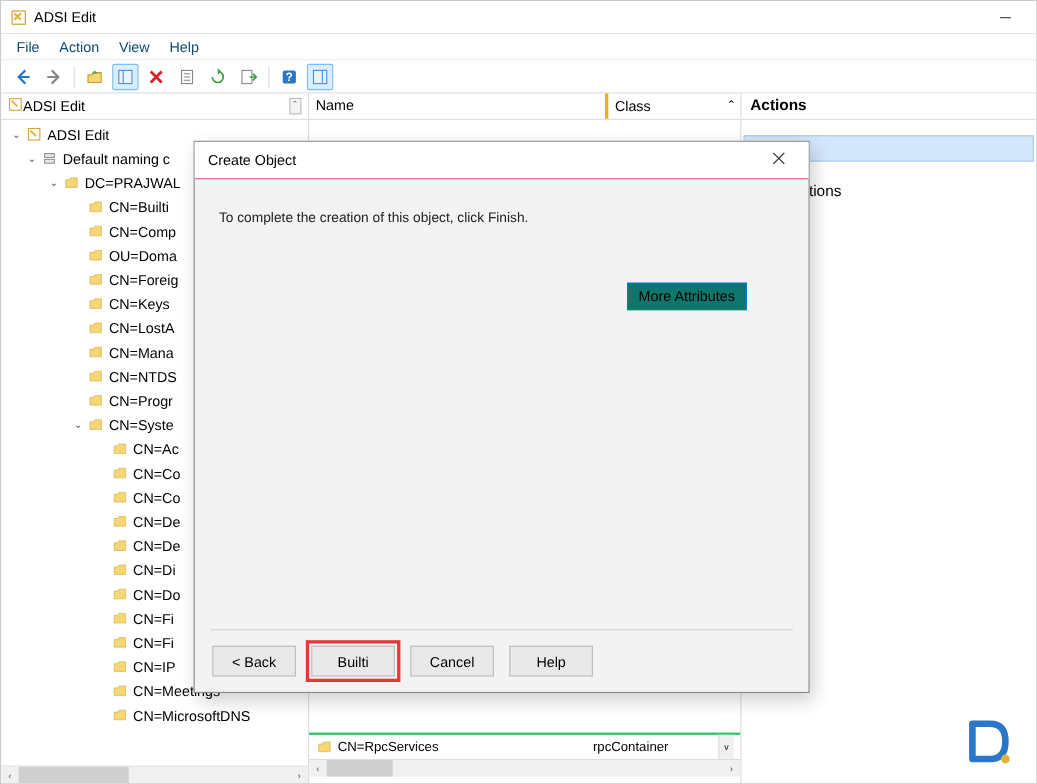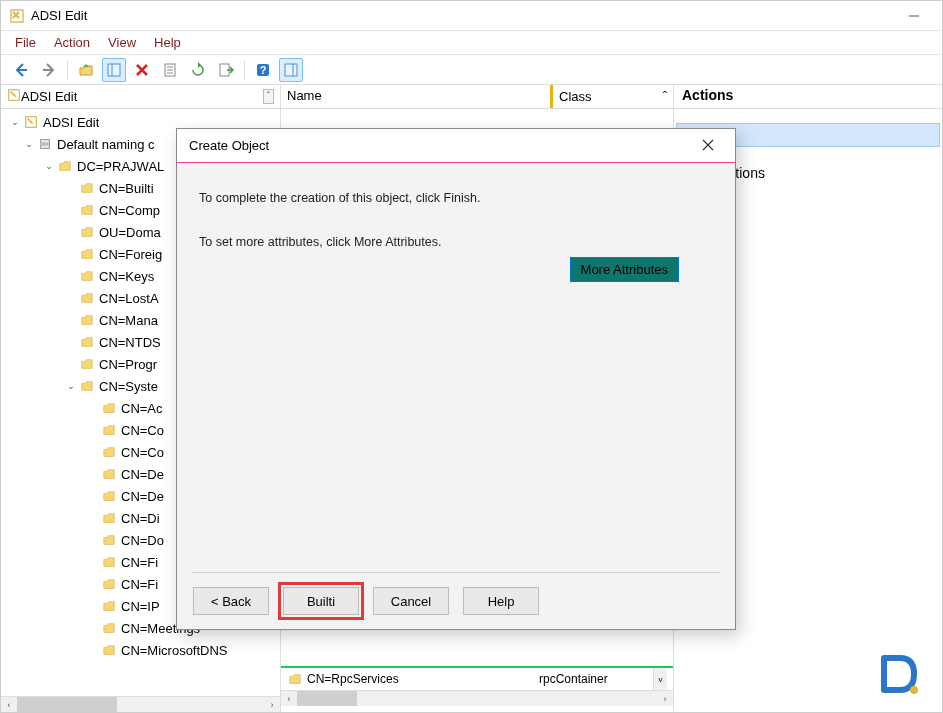--- a/index.html
+++ b/index.html
@@ -31,21 +31,21 @@
   .titlebar .win-btn { width: 40px; height: 28px; display: inline-flex; align-items:center; justify-content:center; }
   .titlebar .win-btn svg { stroke: #555; }
   
   .menubar {
     height: 24px;
     display: flex;
     align-items: center;
     gap: 18px;
     padding: 0 14px;
     font-size: 13px;
-    color: #7f1d1d;
+    color: #0c4a6e;
     border-bottom: 1px solid #e5e5e5;
   }
   .menubar span { cursor: default; }
   
   .toolbar {
     height: 30px;
     display: flex;
     align-items: center;
     gap: 4px;
     padding: 0 8px;
@@ -609,21 +609,20 @@
   <div class="modal-title">
     <span>Create Object</span>
     <span class="close">
       <svg width="12" height="12" viewBox="0 0 12 12">
           <path d="M1 1 L11 11 M11 1 L1 11" stroke="#333" stroke-width="1.2"></path>
         </svg>
     </span>
   </div>
   <div class="modal-body">
     <div class="modal-text1">To complete the creation of this object, click Finish.</div>
-    <div class="modal-text2">To set more attributes, click More Attributes.</div>
     <button class="more-btn">More Attributes</button>
   </div>
   <div class="modal-sep"></div>
   <div class="modal-buttons">
     <button class="btn">&lt; Back</button>
     <button class="btn btn-highlight">Builti</button>
     <button class="btn">Cancel</button>
     <button class="btn">Help</button>
   </div>
 </div>

